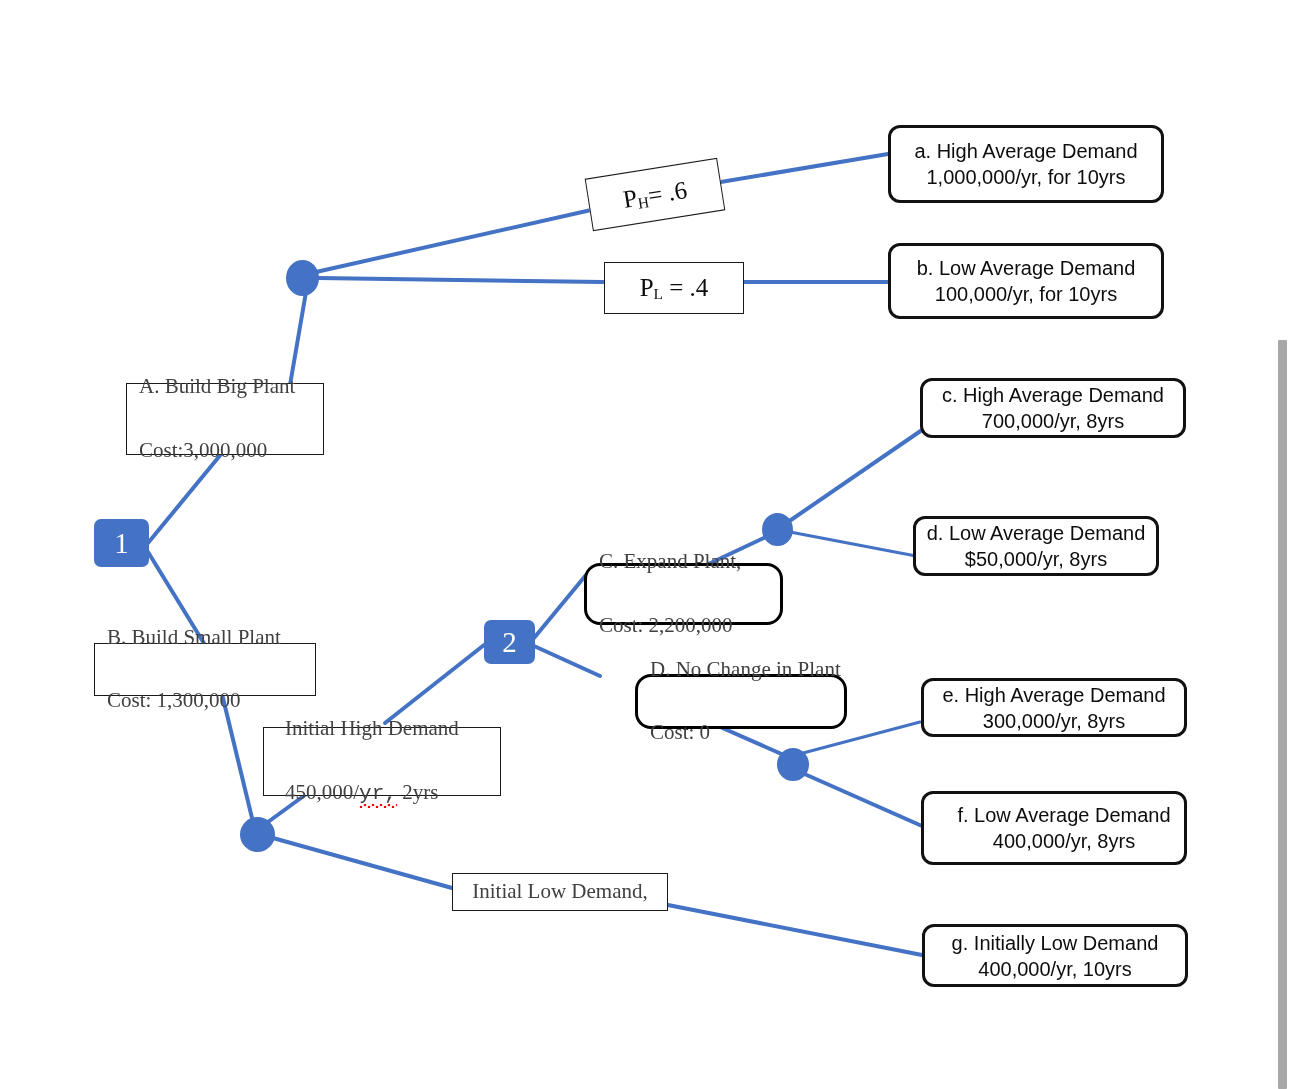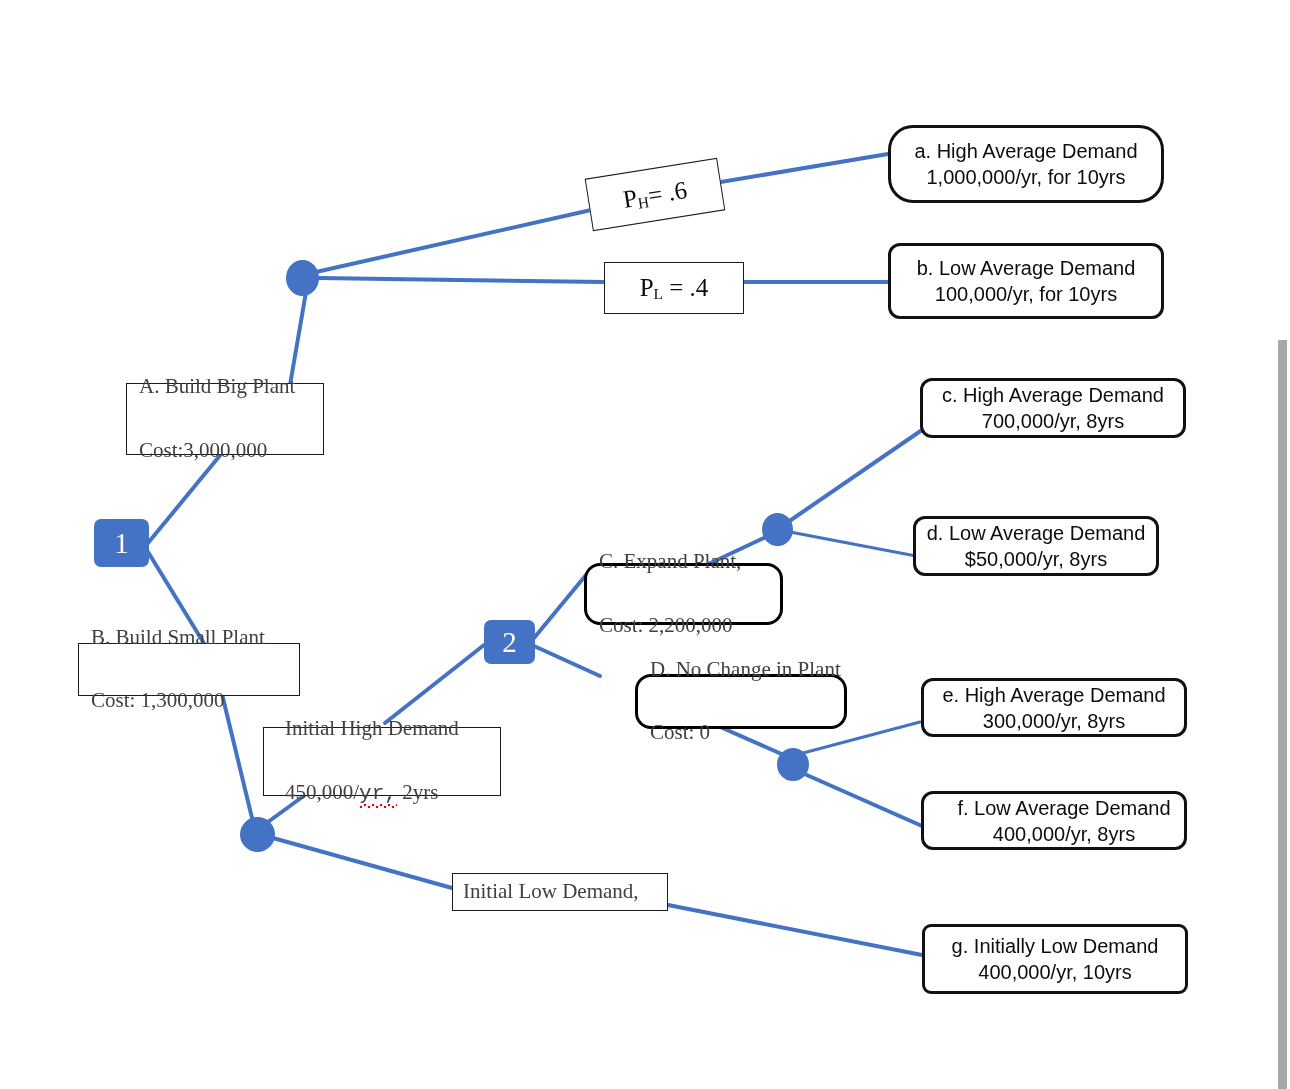--- a/index.html
+++ b/index.html
@@ -43,21 +43,21 @@
     border: 1.5px solid #1a1a1a;
     font-family: "Liberation Serif", serif;
     font-size: 21px;
     color: #404040;
     line-height: 1.2;
     padding: 5px 10px 6px 12px;
     text-align: left;
     gap: 38px;
   }
   .serif-box.thick { border-width: 3px; border-color: #000; border-radius: 16px; }
-  .serif-box.center { padding-left: 10px; }
+  .serif-box.center { text-align: center; padding-left: 10px; }
 
   
   .round-box {
     border: 3px solid #111111;
     border-radius: 12px;
     font-family: "Liberation Sans", sans-serif;
     font-size: 20px;
     color: #0d0d0d;
     line-height: 1.3;
     text-align: center;
@@ -203,21 +203,21 @@
   <div class="chance" style="left:286px; top:260px; width:33px; height:36px;"></div>
   <div class="chance" style="left:762px; top:513px; width:31px; height:33px;"></div>
   <div class="chance" style="left:777px; top:748px; width:32px; height:33px;"></div>
   <div class="chance" style="left:240px; top:817px; width:35px; height:35px;"></div>
 
   <div class="node serif-box" style="left:126px; top:383px; width:198px; height:72px;">
     <span class="ln">A. Build Big Plant</span>
     <span class="ln">Cost:3,000,000</span>
   </div>
 
-  <div class="node serif-box" style="left:78px; top:643px; width:222px; height:53px;">
+  <div class="node serif-box" style="left:94px; top:643px; width:222px; height:53px;">
     <span class="ln">B. Build Small Plant</span>
     <span class="ln">Cost: 1,300,000</span>
   </div>
 
   <div class="node serif-box thick" style="left:584px; top:563px; width:199px; height:62px;">
     <span class="ln">C. Expand Plant,</span>
     <span class="ln">Cost: 2,200,000</span>
   </div>
 
   <div class="node serif-box thick" style="left:599px; top:674px; width:212px; height:55px;margin-left:36px;">
@@ -235,21 +235,21 @@
   </div>
 
   <div class="prob-box" style="position:absolute; left:588px; top:168px; width:112px; height:43px; display:flex; align-items:center; justify-content:center; transform:rotate(-9deg);">
     <span><span>P</span><sub>H</sub><span>= .6</span></span>
   </div>
 
   <div class="prob-box" style="position:absolute; left:604px; top:262px; width:118px; height:42px; display:flex; align-items:center; justify-content:center;">
     <span><span>P</span><sub>L</sub> <span>= .4</span></span>
   </div>
 
-  <div class="node round-box" style="left:888px; top:125px; width:276px; height:78px;border-radius:25px;">
+  <div class="node round-box" style="left:888px; top:125px; width:276px; height:78px;">
     <span class="ln">a. High Average Demand</span>
     <span class="ln">1,000,000/yr, for 10yrs</span>
   </div>
 
   <div class="node round-box" style="left:888px; top:243px; width:276px; height:76px;">
     <span class="ln">b. Low Average Demand</span>
     <span class="ln">100,000/yr, for 10yrs</span>
   </div>
 
   <div class="node round-box" style="left:920px; top:378px; width:266px; height:60px;">
@@ -260,26 +260,26 @@
   <div class="node round-box" style="left:913px; top:516px; width:246px; height:60px;">
     <span class="ln">d. Low Average Demand</span>
     <span class="ln">$50,000/yr, 8yrs</span>
   </div>
 
   <div class="node round-box" style="left:921px; top:678px; width:266px; height:59px;">
     <span class="ln">e. High Average Demand</span>
     <span class="ln">300,000/yr, 8yrs</span>
   </div>
 
-  <div class="node round-box" style="left:921px; top:791px; width:266px; height:59px;padding-left:28px;">
+  <div class="node round-box" style="left:921px; top:791px; width:266px; height:74px;padding-left:28px;">
     <span class="ln">f. Low Average Demand</span>
     <span class="ln">400,000/yr, 8yrs</span>
   </div>
 
-  <div class="node round-box" style="left:922px; top:924px; width:266px; height:70px;border-radius:9px;">
+  <div class="node round-box" style="left:922px; top:924px; width:266px; height:63px;">
     <span class="ln">g. Initially Low Demand</span>
     <span class="ln">400,000/yr, 10yrs</span>
   </div>
 
   <div id="scrollbar-track"></div>
   <div id="scrollbar-thumb"></div>
 
 </div>
 
 </body></html>

